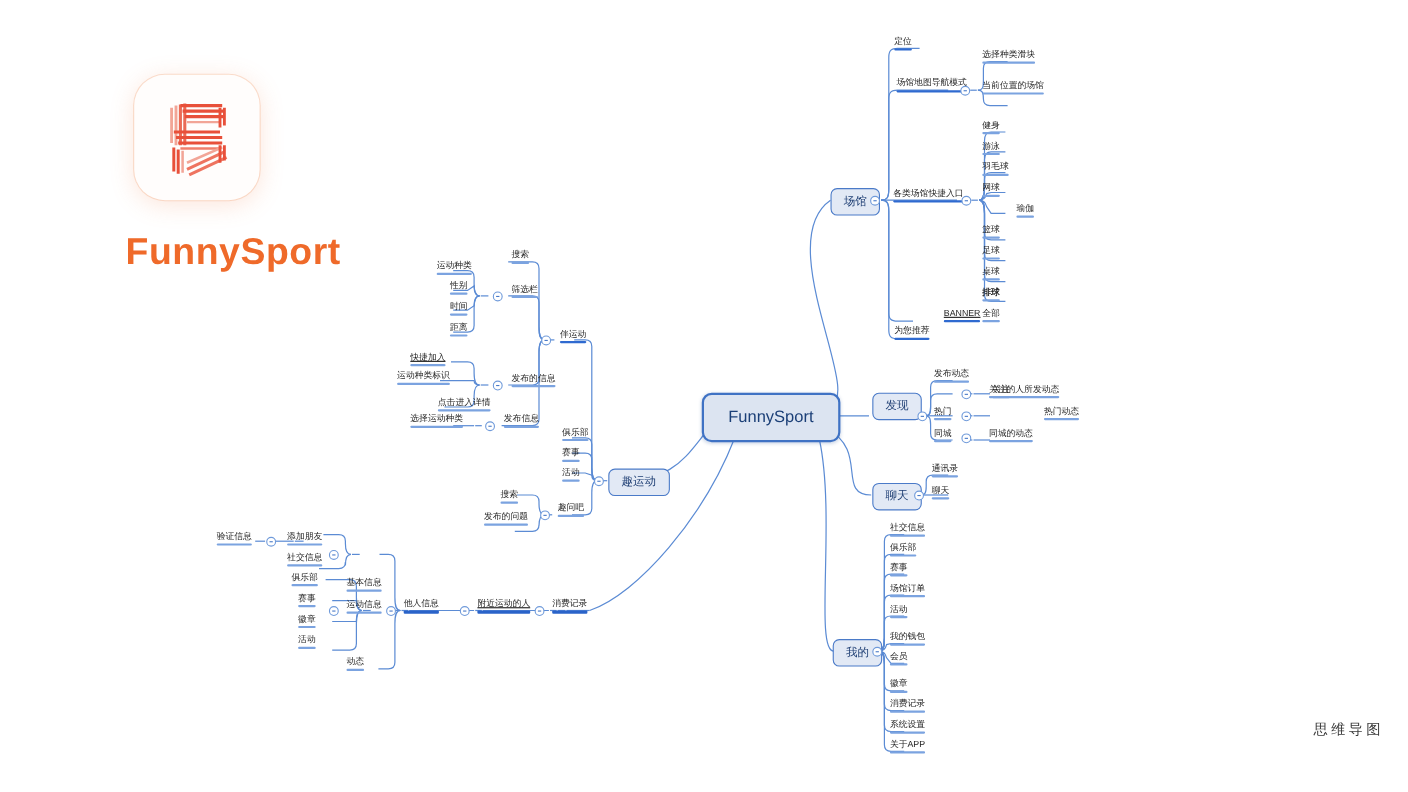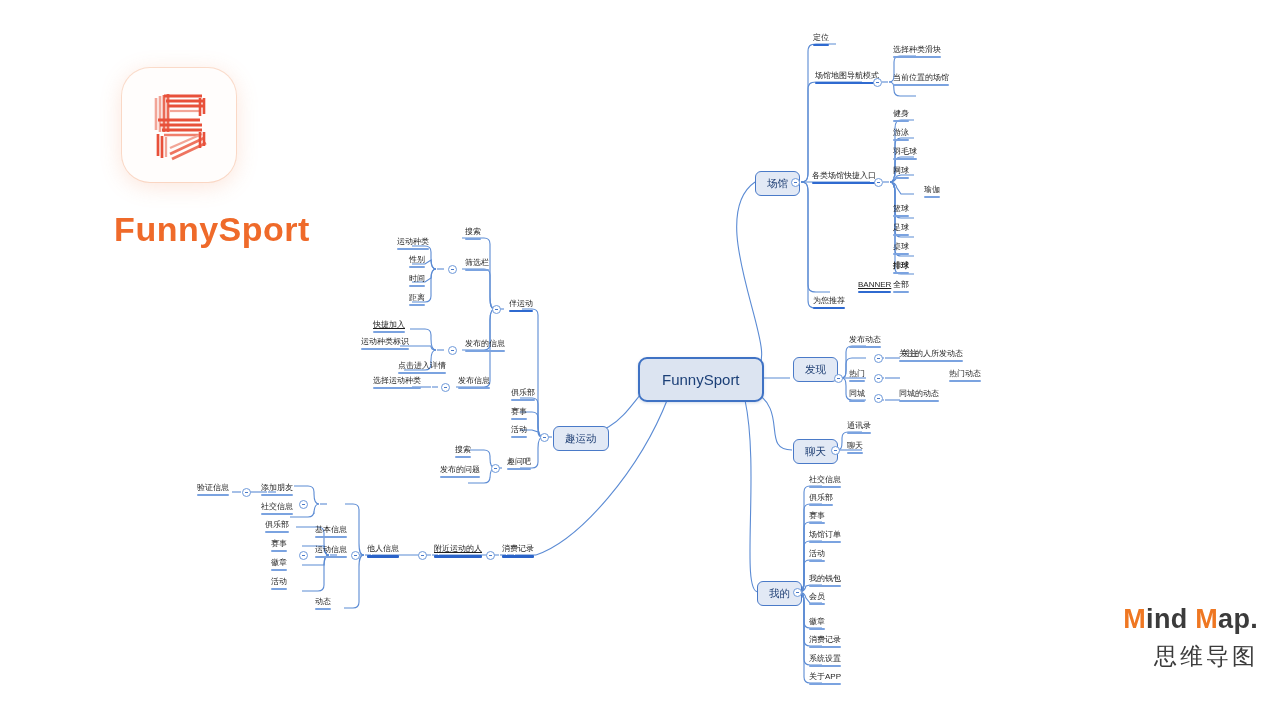--- a/index.html
+++ b/index.html
@@ -47,21 +47,21 @@
     position: absolute;
     right: 22px; bottom: 48px;
     text-align: right;
   }
   .footer-mark .mm {
     font-size: 27px; font-weight: bold; color: #3b3b3b;
     letter-spacing: .3px; line-height: 1.1;
   }
   .footer-mark .mm b { color: #ef7722; font-weight: bold; }
   .footer-mark .cn {
-    font-size: 23px; color: #3b3b3b; margin-top: 6px; letter-spacing: 3px;
+    font-size: 13px; color: #3b3b3b; margin-top: 6px; letter-spacing: 3px;
   }
 
   
   .node {
     position: absolute;
     white-space: nowrap;
     line-height: 1;
   }
 
   
@@ -302,21 +302,20 @@
         <g stroke="#e8503a" stroke-width="2.6">
           <line x1="64" y1="50" x2="64" y2="66"></line>
           <line x1="68" y1="50" x2="68" y2="64"></line>
         </g>
       </g>
     </svg>
   </div>
   <div class="brand-title">FunnySport</div>
 
   <div class="footer-mark">
-    <div class="mm"><b>M</b><span>ind </span><b>M</b><span>ap.</span></div>
     <div class="cn">思维导图</div>
   </div>
 
   <div class="node root" style="left:638px; top:357px;">FunnySport</div>
 
   <div class="node lvl1" style="left:755px; top:171px;">场馆</div>
   <div class="toggle" style="left:791px; top:178px;"></div>
 
   <div class="node und" style="left:810px; top:34px;">
       <span class="txt">定位</span>

